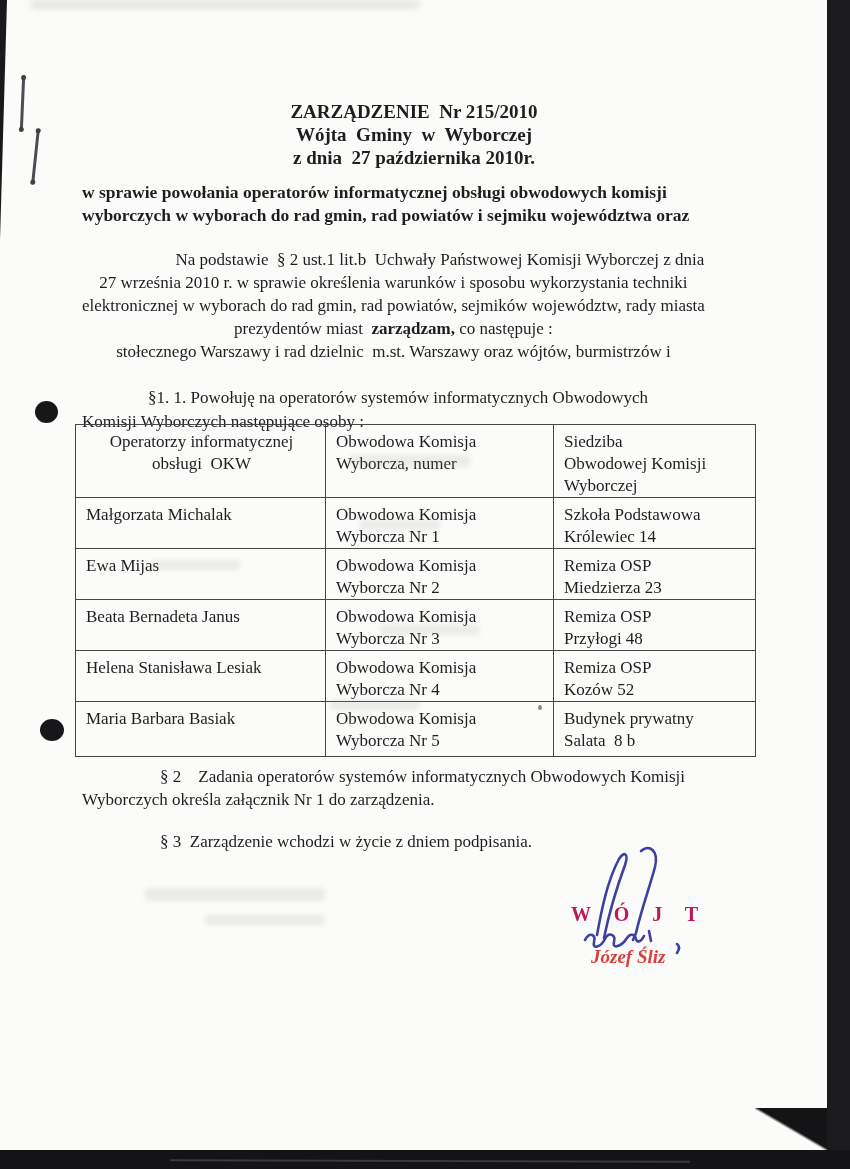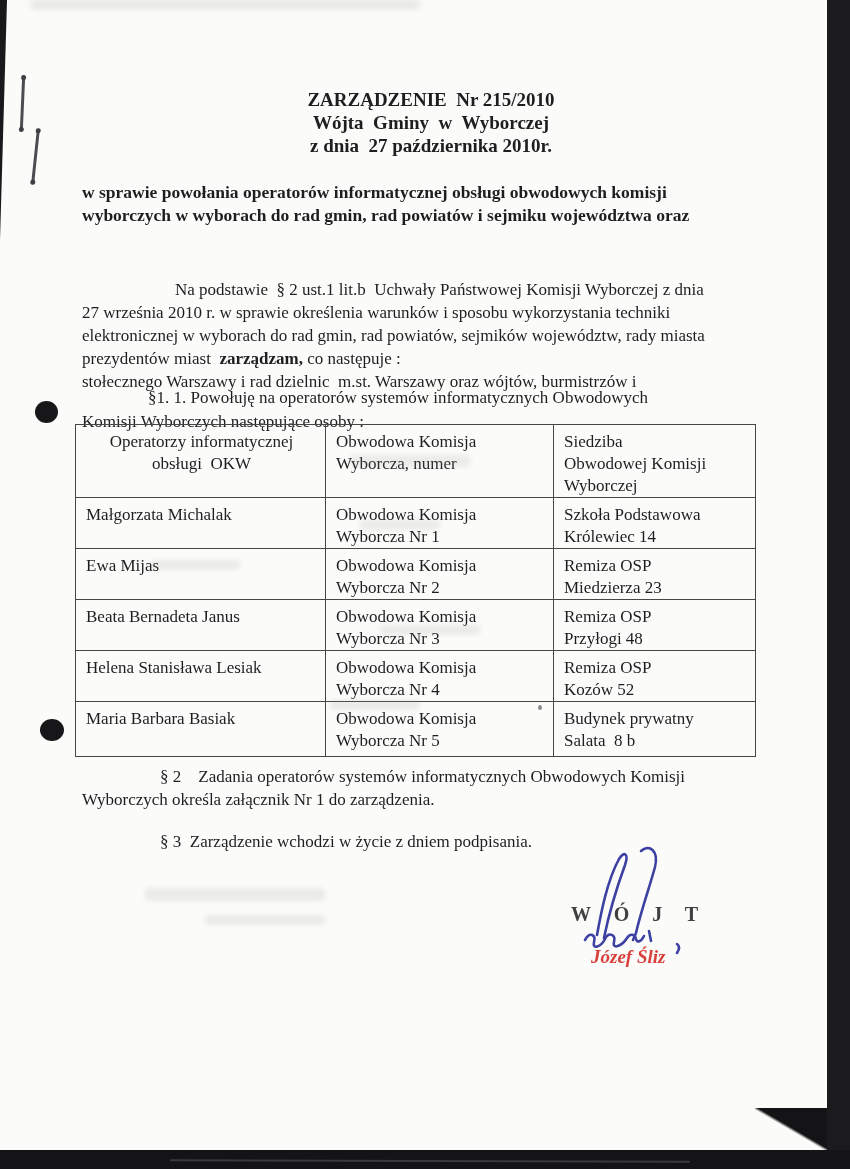--- a/index.html
+++ b/index.html
@@ -4,27 +4,27 @@
 <style>
   html,body{margin:0;padding:0;background:#ffffff;}
   .scan{
     position:relative;width:850px;height:1169px;overflow:hidden;
     background:#fbfbf9;
     font-family:"Liberation Serif","DejaVu Serif",serif;
     color:#1e1e20;
   }
   .line{display:block;white-space:pre;}
   
-  .title-block{position:absolute;top:88px;left:0;width:828px;text-align:center;
-    font-weight:bold;font-size:19px;line-height:23px;margin-left:17px;}
+  .title-block{position:absolute;top:100px;left:0;width:828px;text-align:center;
+    font-weight:bold;font-size:19px;line-height:23px;}
   
   .subject{position:absolute;top:181px;left:82px;font-weight:bold;
     font-size:17.5px;line-height:23px;}
   
-  .preamble{position:absolute;top:278px;left:82px;font-size:17px;line-height:23px;}
+  .preamble{position:absolute;top:248px;left:82px;font-size:17px;line-height:23px;text-align:center;}
   .preamble .line:first-child{padding-left:93px;}
   .bold-inline{font-weight:bold;white-space:pre;}
   
   .sec1{position:absolute;top:386px;left:82px;font-size:17px;line-height:23.5px;}
   .sec1 .line:first-child{padding-left:66px;}
   .sec2{position:absolute;top:765px;left:82px;font-size:17px;line-height:23px;}
   .sec2 .line:first-child{padding-left:78px;}
   .sec3{position:absolute;top:830px;left:82px;font-size:17px;line-height:23px;}
   .sec3 .line{padding-left:78px;}
   
@@ -182,21 +182,21 @@
 
   <div class="sec2">
     <span class="line">§ 2    Zadania operatorów systemów informatycznych Obwodowych Komisji</span>
     <span class="line">Wyborczych określa załącznik Nr 1 do zarządzenia.</span>
   </div>
 
   <div class="sec3">
     <span class="line">§ 3  Zarządzenie wchodzi w życie z dniem podpisania.</span>
   </div>
 
-  <div class="stamp" style="color: #404040;">W Ó J T</div>
+  <div class="stamp" style="color: #be185d;">W Ó J T</div>
   <div class="signatory" style="color: rgb(216, 64, 60);">Józef Śliz</div>
   <svg class="ink" width="170" height="112" viewBox="0 0 170 112">
     <g fill="none" stroke-width="2.6" stroke-linecap="round" stroke-linejoin="round" stroke="#3c41a2">
       <path d="M 52 92 C 56 70 62 38 74 16 C 79 8 84 10 80 22 C 72 44 64 70 59 95"></path>
       <path d="M 96 8 C 104 1 114 7 110 24 C 104 46 96 68 91 90 L 88 97"></path>
       <path d="M 40 97 c 5 -9 11 -5 9 2 c -2 8 7 5 11 -3 c 4 -8 11 -4 9 3 c -2 8 8 4 13 -4 c 3 -5 8 -4 9 1 c 1 4 5 3 8 -3"></path>
       <path d="M 104 88 l 2 10"></path>
       <path d="M 132 101 q 4 3 0 9"></path>
     </g>
   </svg>

